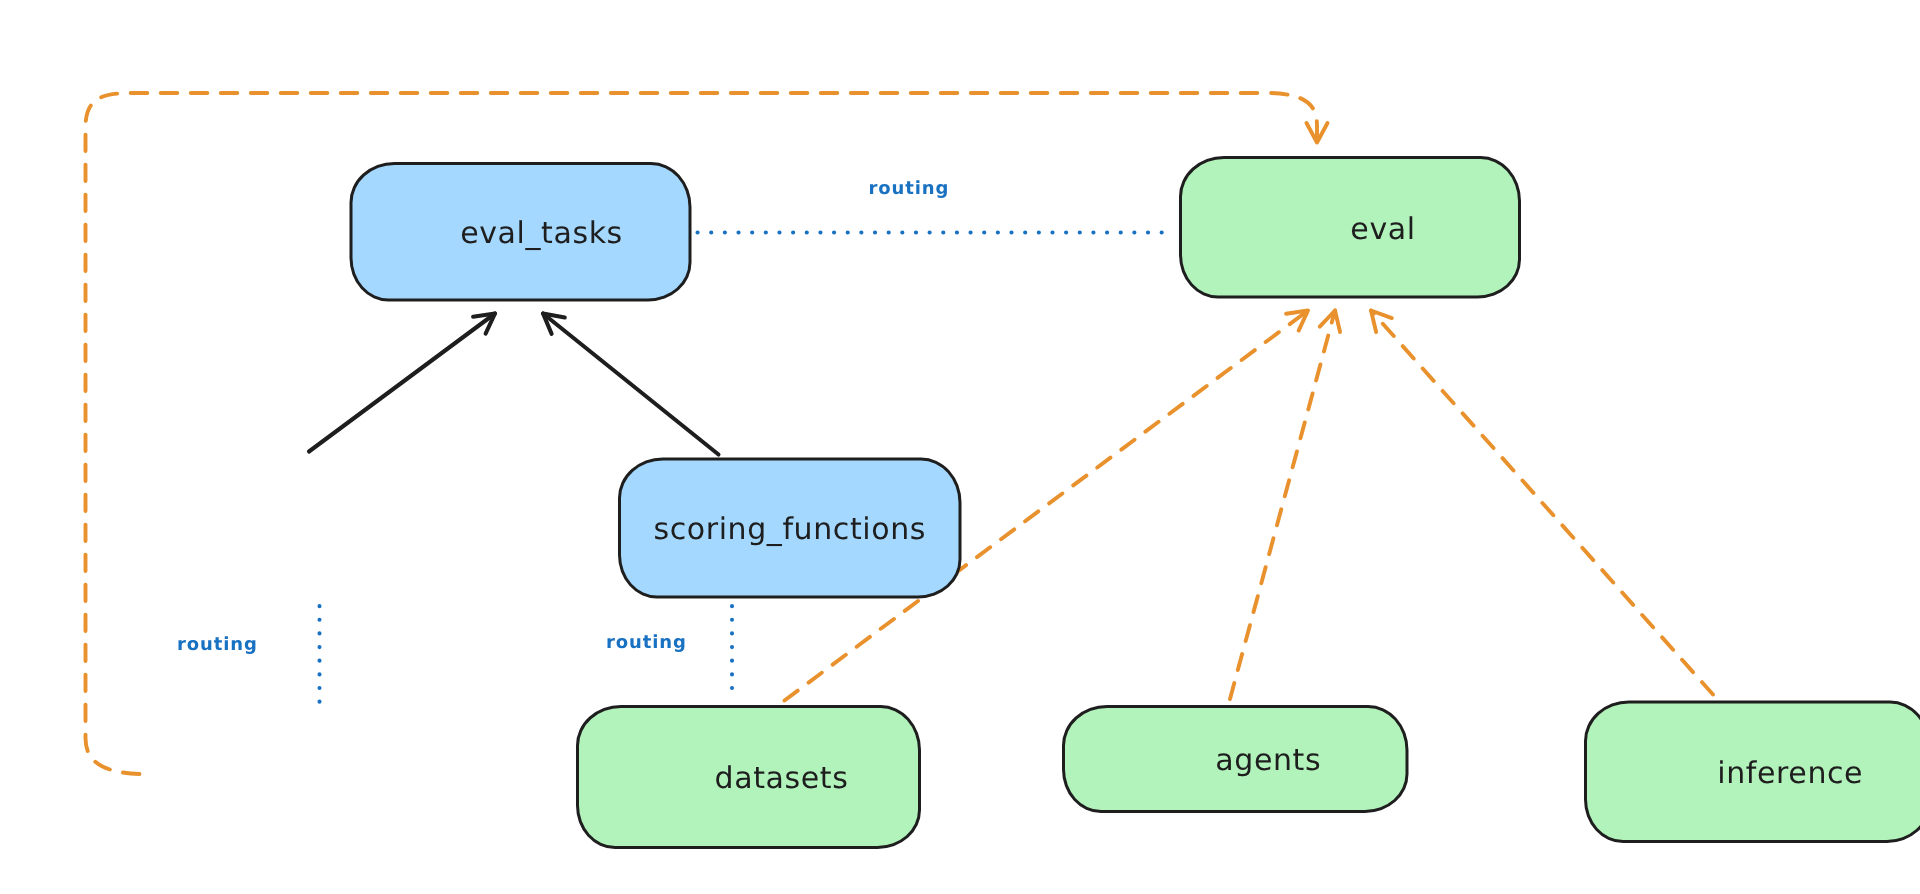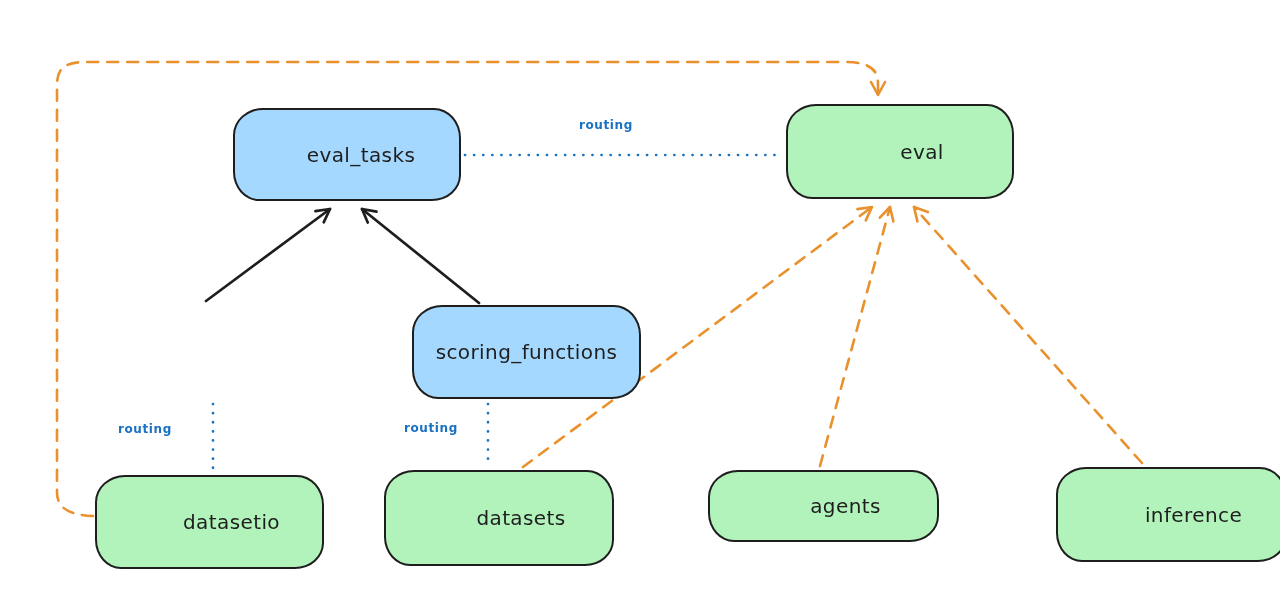--- a/index.html
+++ b/index.html
@@ -109,23 +109,20 @@
 
   <div class="node blue n-eval-tasks">
     <span>eval_tasks</span>
   </div>
   <div class="node green n-eval">
     <span>eval</span>
   </div>
   <div class="node blue n-scoring-functions">
     <span>scoring_functions</span>
   </div>
-  <div class="node green n-datasetio">
-    <span>datasetio</span>
-  </div>
   <div class="node green n-scoring">
     <span>datasets</span>
   </div>
   <div class="node green n-agents">
     <span>agents</span>
   </div>
   <div class="node green n-inference">
     <span>inference</span>
   </div>
 

